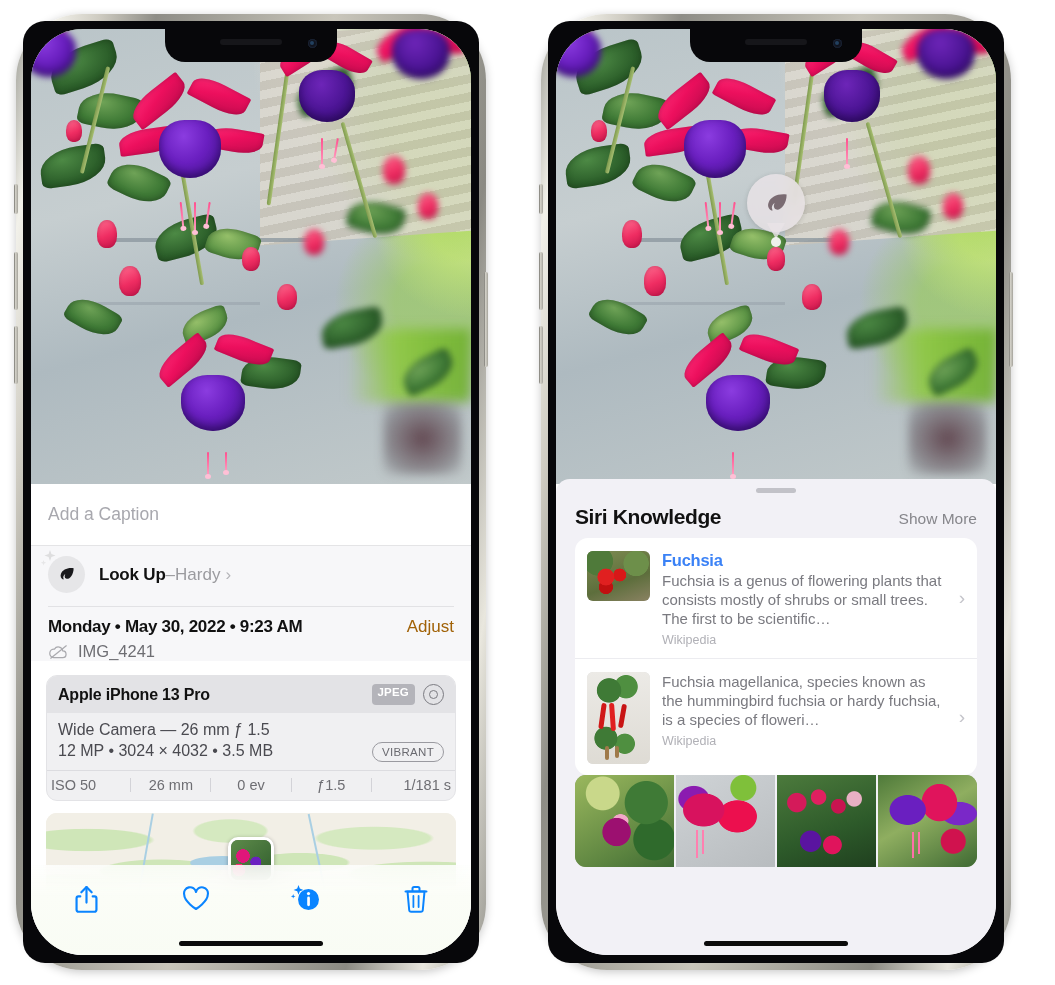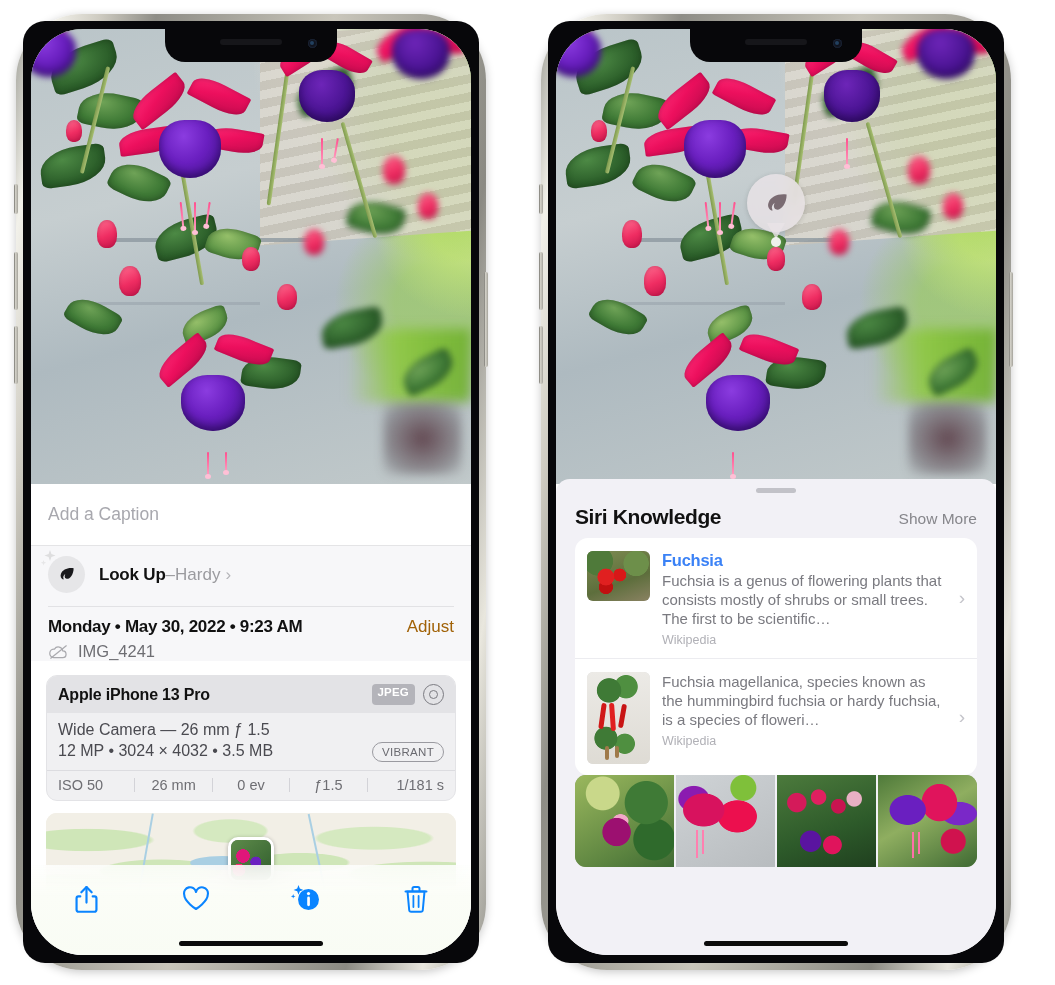--- a/index.html
+++ b/index.html
@@ -264,21 +264,21 @@
   .exif-l1 { font-size: 16px; color:#4a4a50; }
   .exif-l2row { display:flex;align-items:flex-start;justify-content:space-between;margin-top:3px;}
   .exif-l2 { font-size: 16px; color:#4a4a50; }
   .vibrant-chip {
     border:1.2px solid #9a9aa0; color:#6a6a70; font-size:11.5px;
     padding: 3px 9px; border-radius: 10px; letter-spacing:.3px;
   }
   .exif-foot {
     border-top:1px solid #dcdce0;
     display:flex; align-items:center;
-    padding: 6px 11px 7px;
+    padding: 6px 4px 7px;
     font-size: 14.5px; color:#6e6e73;
   }
   .exif-foot span { flex: 1; text-align:center; }
   .exif-foot span:first-child { text-align:left; }
   .exif-foot span:last-child { text-align:right; }
   .exif-div { flex: 0 0 1px !important; height:14px; background:#d3d3d8; }
 
   .map-card {
     margin: 12px 15px 0;
     height: 90px; border-radius: 11px; overflow: hidden;

